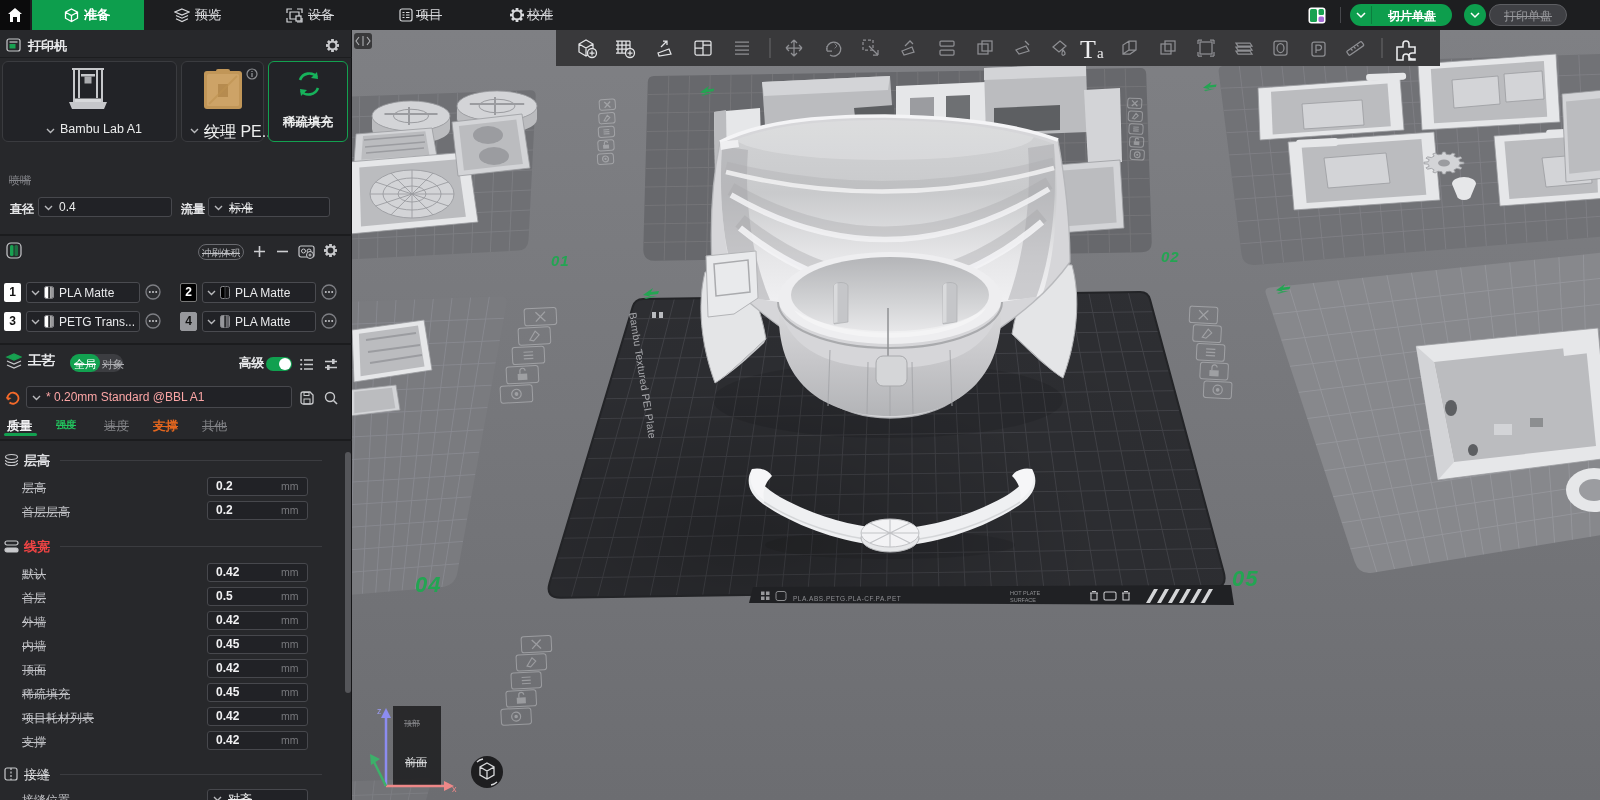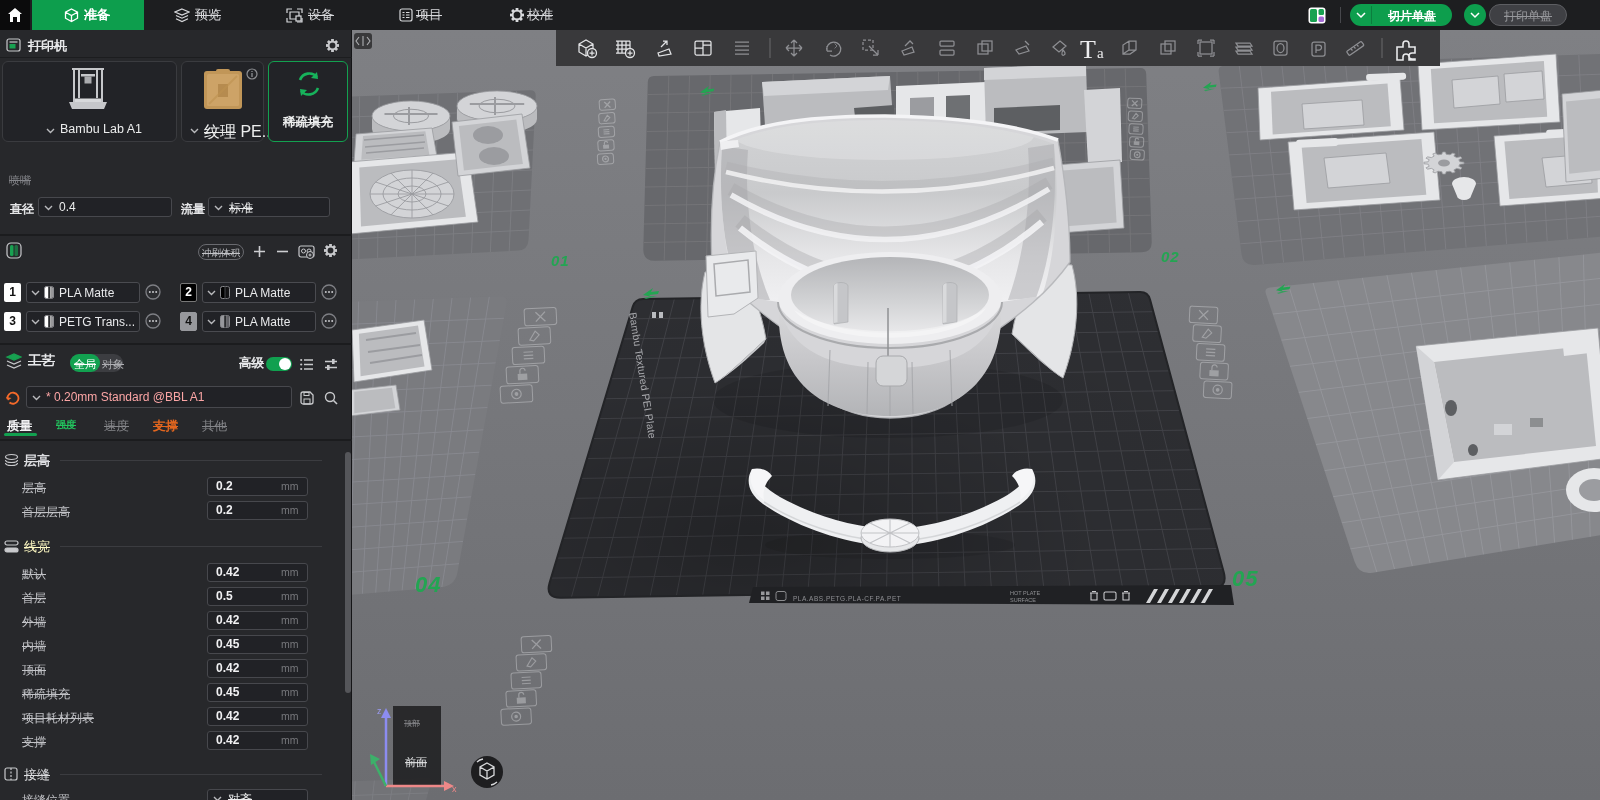--- a/index.html
+++ b/index.html
@@ -746,21 +746,21 @@
     <div class="lbl" style="left:22px;top:474px"><span class="cj">首层层高</span></div>
     <div class="inp" style="left:207px;top:471px;width:101px;height:19px"></div>
     <div class="val" style="left:216px;top:473px">0.2</div>
     <div class="mm" style="left:281px;top:474px">mm</div>
     <svg class="abs" style="left:4px;top:509px" width="15" height="14">
       <g stroke="#c8c9cc" stroke-width="1.2" fill="none">
         <rect x="1" y="2" width="13" height="4" rx="2"></rect>
         <rect x="1" y="9" width="13" height="4" rx="2" fill="#c8c9cc"></rect>
       </g>
     </svg>
-    <div class="abs" style="left:24px;top:508px;font-size:13px;font-weight:normal;color:#fef9c3"><span class="cj">线宽</span></div>
+    <div class="abs" style="left:24px;top:508px;font-size:13px;font-weight:bold;color:#ef4444"><span class="cj">线宽</span></div>
     <div class="abs" style="left:60px;top:516px;width:262px;height:1px;background:#3b3c40"></div>
     <div class="lbl" style="left:22px;top:536px"><span class="cj">默认</span></div>
     <div class="inp" style="left:207px;top:533px;width:101px;height:19px"></div>
     <div class="val" style="left:216px;top:535px">0.42</div>
     <div class="mm" style="left:281px;top:536px">mm</div>
     <div class="lbl" style="left:22px;top:560px"><span class="cj">首层</span></div>
     <div class="inp" style="left:207px;top:557px;width:101px;height:19px"></div>
     <div class="val" style="left:216px;top:559px">0.5</div>
     <div class="mm" style="left:281px;top:560px">mm</div>
     <div class="lbl" style="left:22px;top:584px"><span class="cj">外墙</span></div>

